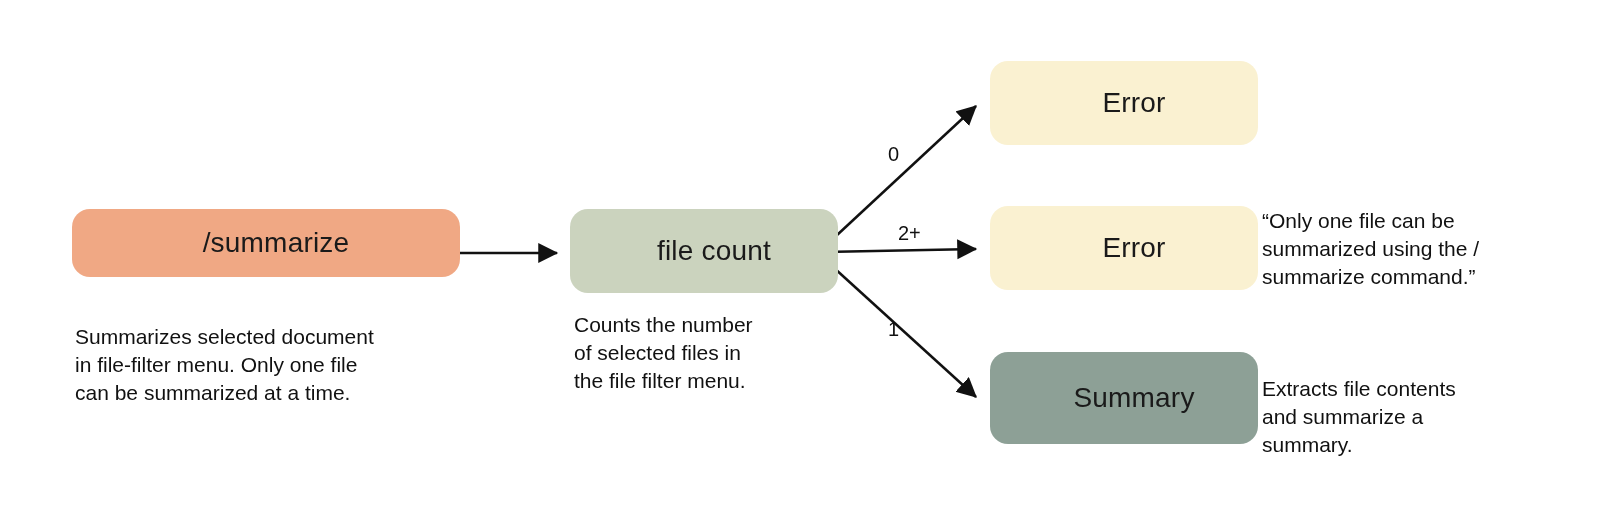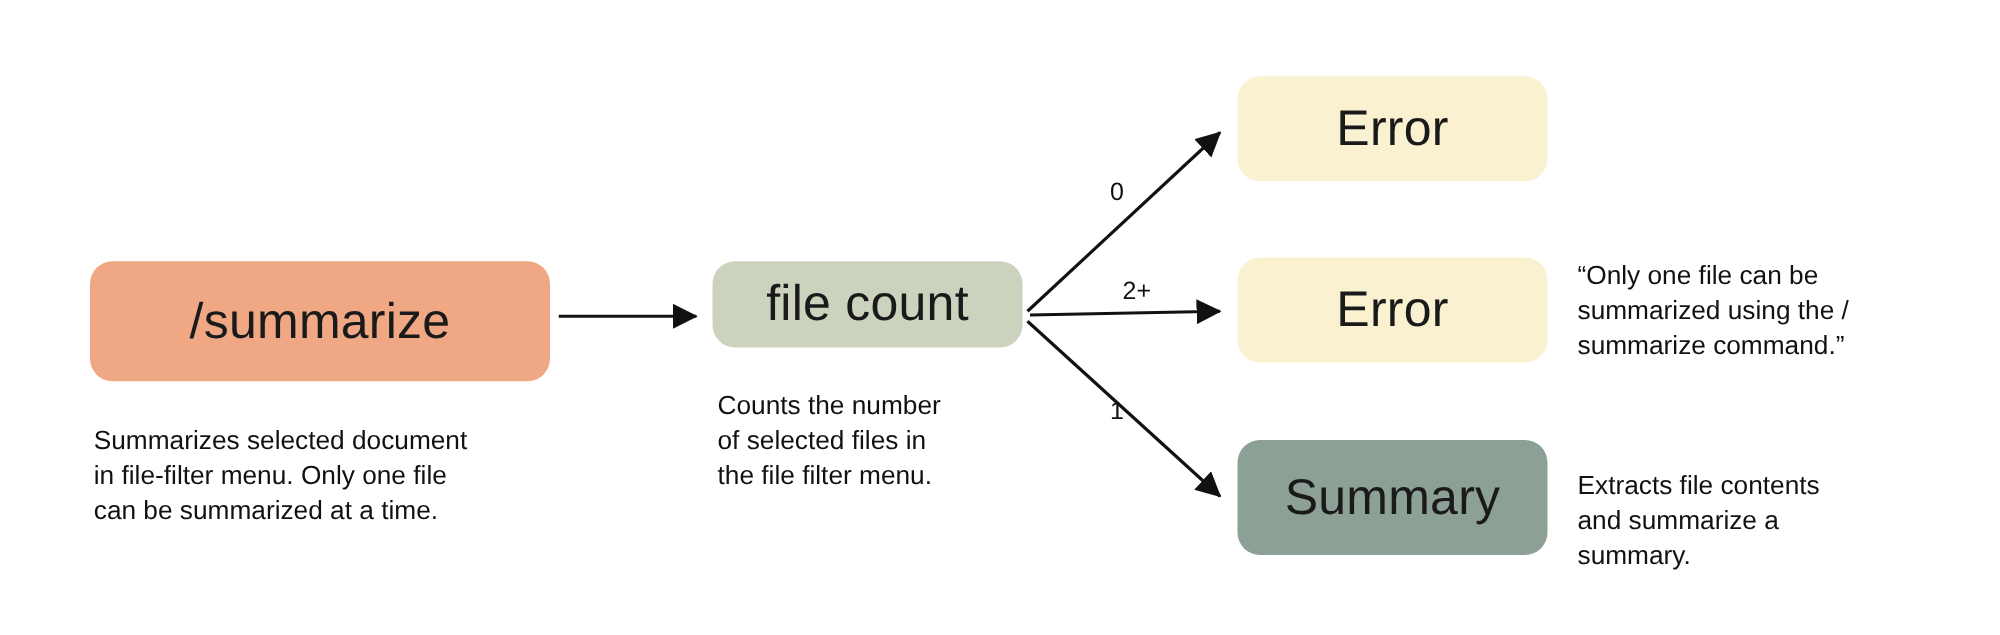--- a/index.html
+++ b/index.html
@@ -15,38 +15,39 @@
     height: 508px;
     background: #ffffff;
     overflow: hidden;
   }
   .node {
     position: absolute;
     display: flex;
     align-items: center;
     justify-content: center;
     border-radius: 18px;
-    font-size: 40px;
+    font-size: 28px;
     font-weight: 400;
     color: #1a1a1a;
     letter-spacing: 0.2px;
+    padding-left: 20px;
   }
-  .node-summarize { left: 72px;  top: 209px; width: 368px; height: 96px; }
-  .node-filecount { left: 570px; top: 209px; width: 248px; height: 69px; }
+  .node-summarize { left: 72px;  top: 209px; width: 368px; height: 68px; }
+  .node-filecount { left: 570px; top: 209px; width: 248px; height: 84px; }
   .node-error0    { left: 990px; top: 61px;  width: 248px; height: 84px; }
   .node-error2    { left: 990px; top: 206px; width: 248px; height: 84px; }
   .node-summary   { left: 990px; top: 352px; width: 248px; height: 92px; }
   .caption {
     position: absolute;
     font-size: 21px;
     line-height: 1.33;
     color: #111111;
     white-space: pre-line;
   }
-  .cap-summarize { left: 75px;   top: 323px; margin-top: 16px; }
+  .cap-summarize { left: 75px;   top: 323px; }
   .cap-filecount { left: 574px;  top: 311px; }
   .cap-error0    { left: 1262px; top: 64px;  }
   .cap-error2    { left: 1262px; top: 207px; }
   .cap-summary   { left: 1262px; top: 375px; }
   .edge-label {
     position: absolute;
     font-size: 20px;
     color: #111111;
   }
   .lbl-0  { left: 888px; top: 143px; }

